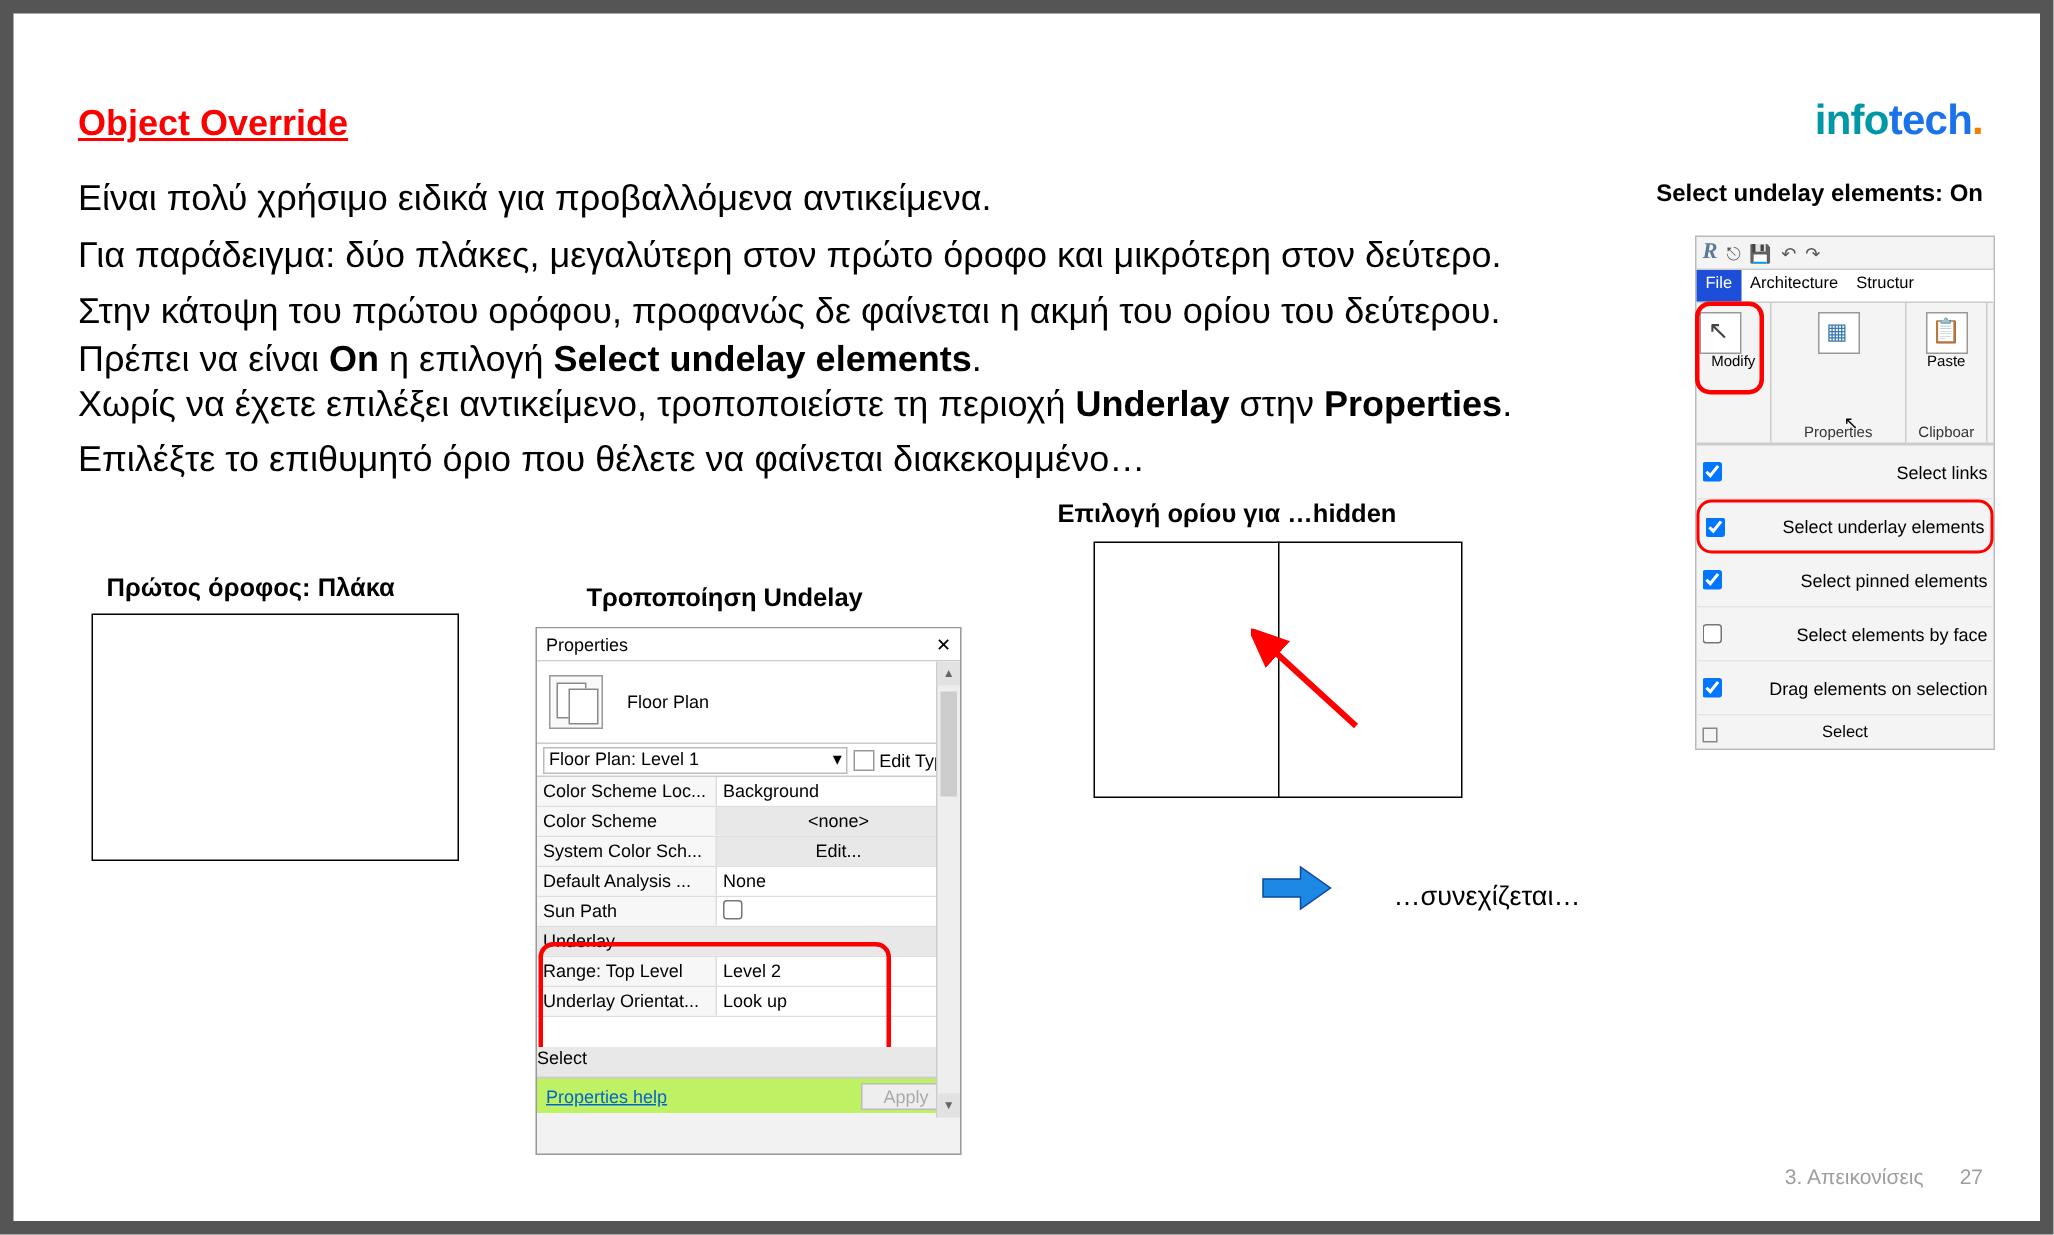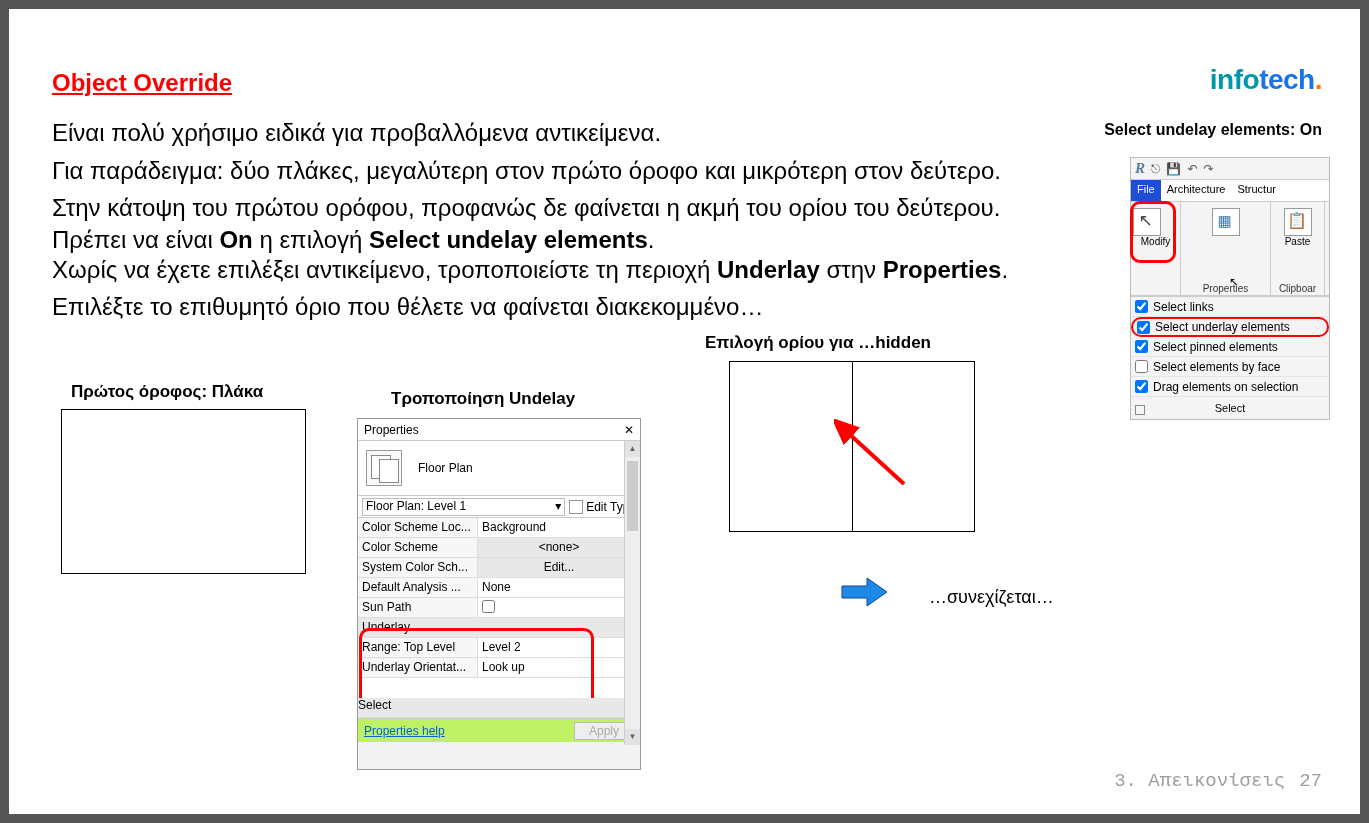--- a/index.html
+++ b/index.html
@@ -143,29 +143,29 @@
     position: absolute; left: -3px; top: -3px; width: 46px; height: 62px;
     border: 3px solid #ff0000; border-radius: 10px; pointer-events: none;
   }
   .big-ico { width: 28px; height: 28px; border: 1px solid #999; background: #fff; margin-top: 4px; position: relative; }
   .big-ico.arrow::before { content: "↖"; position: absolute; left: 5px; top: 1px; font-size: 17px; color: #444; }
   .big-ico.props::before { content: "▦"; position: absolute; left: 5px; top: 3px; font-size: 15px; color: #3a78b0; }
   .big-ico.paste::before { content: "📋"; position: absolute; left: 3px; top: 2px; font-size: 16px; }
   .btn-lbl { font-size: 10px; text-align: center; }
   .cursor-mini { position: absolute; left: 48px; top: 73px; font-size: 12px; color: #000; }
   .sel-options { border-top: 1px solid #ccc; display: flex; flex-direction: column; }
-  .sel-row { display: flex; align-items: center; gap: 5px; padding: 2px 4px; height: 20px; border-bottom: 1px solid #e5e5e5; }
+  .sel-row { display: flex; align-items: center; gap: 5px; padding: 2px 4px; height: 36px; border-bottom: 1px solid #e5e5e5; justify-content: space-between; }
   .sel-row input { margin: 0; }
   .sel-highlight { border: 2px solid #ff0000; border-radius: 10px; }
   .sel-footer { height: 22px; display: flex; align-items: center; justify-content: center; font-size: 11px; gap: 6px; }
   .tiny-launcher { width: 10px; height: 10px; border: 1px solid #888; position: absolute; left: 4px; bottom: 4px; }
   
   .footer-right {
-    position: absolute; right: 38px; bottom: 22px; color: #9e9e9e; font-size: 19px;
-    display: flex; gap: 14px; font-family: Liberation Mono, monospace;
+    position: absolute; right: 38px; bottom: 22px; color: #9e9e9e; font-size: 14px;
+    display: flex; gap: 24px;
   }
 </style>
 </head>
 <body>
 
 <div class="page-wrap">
   <div class="page">
 
     <div class="title">Object Override</div>
 

